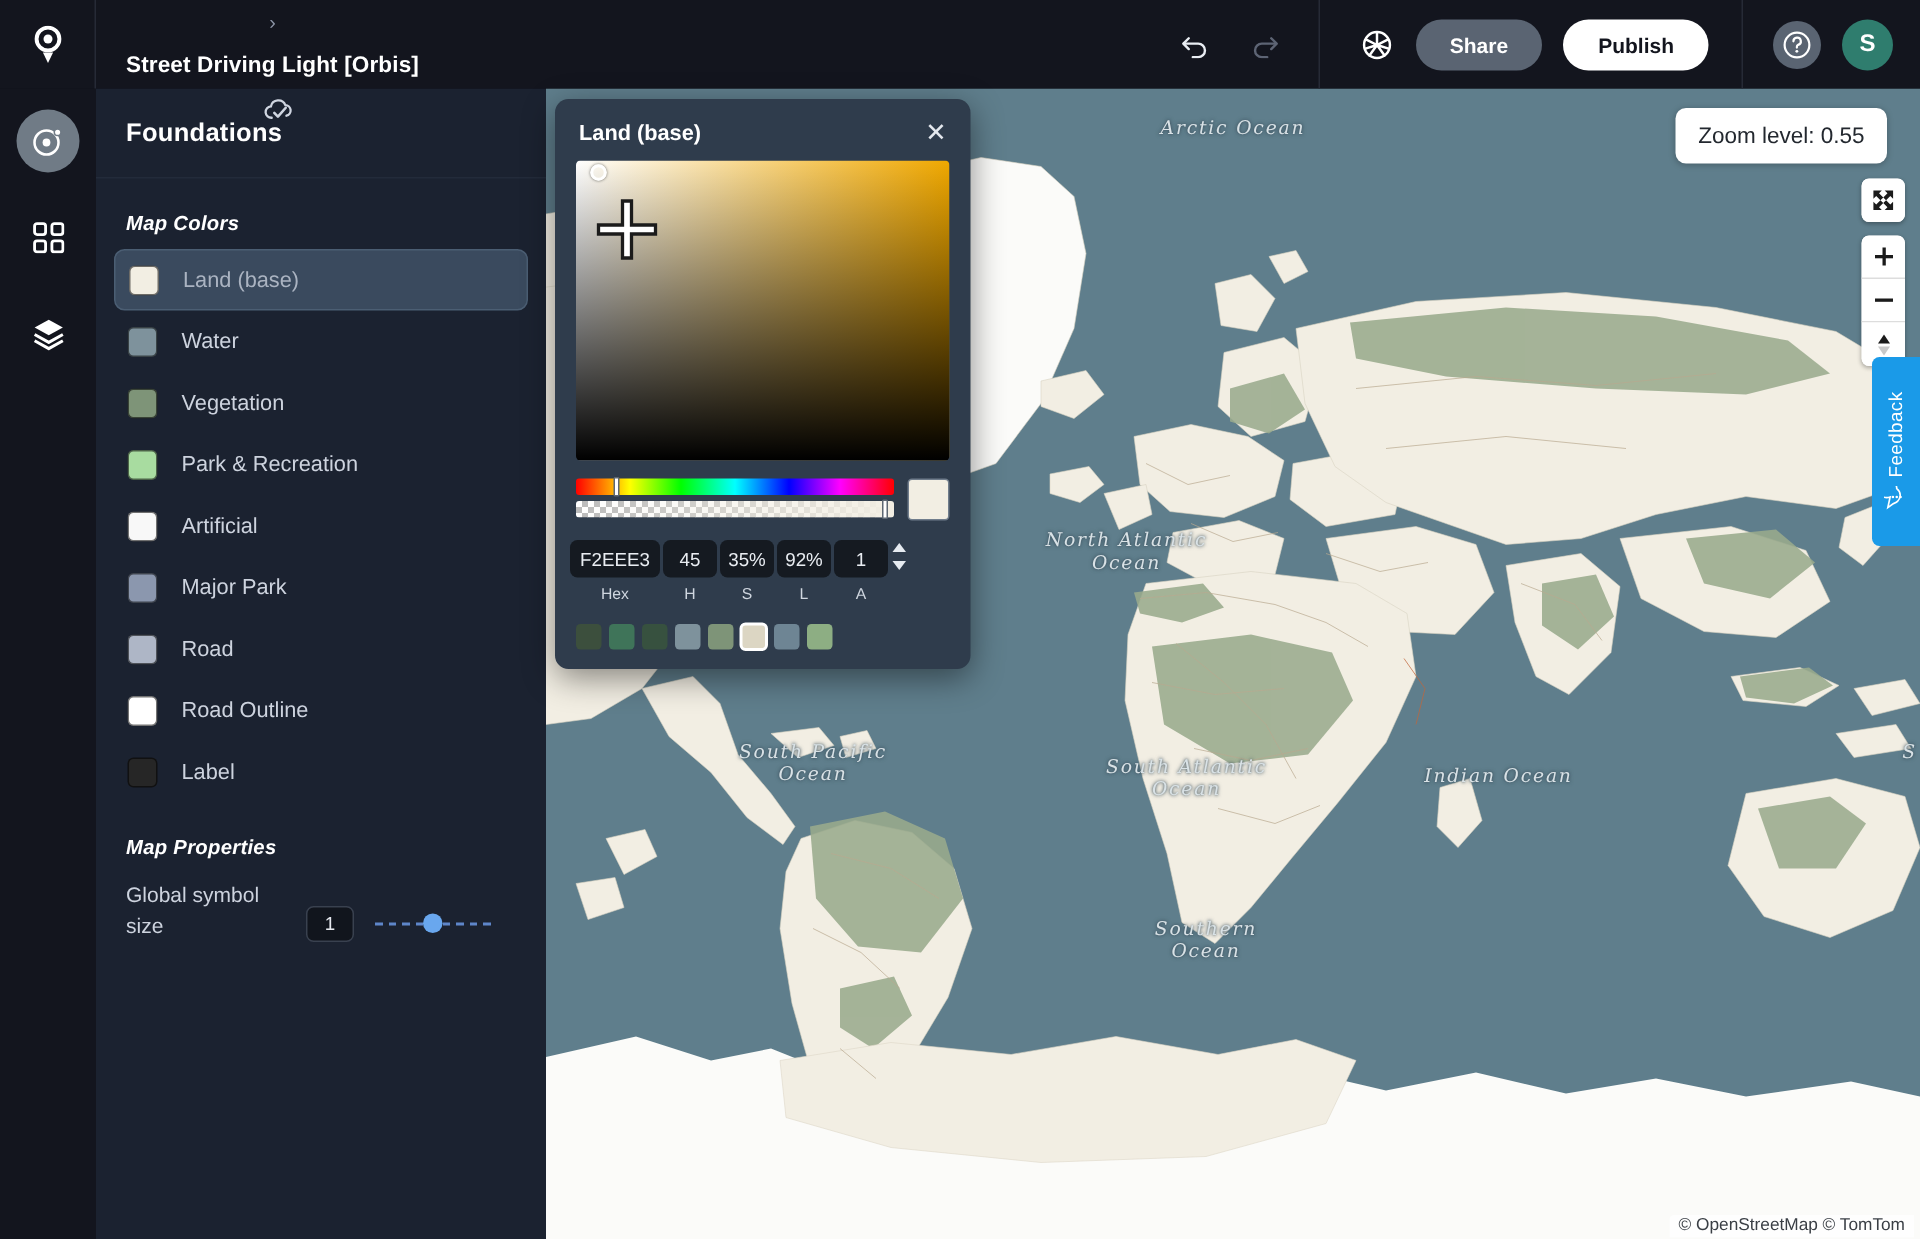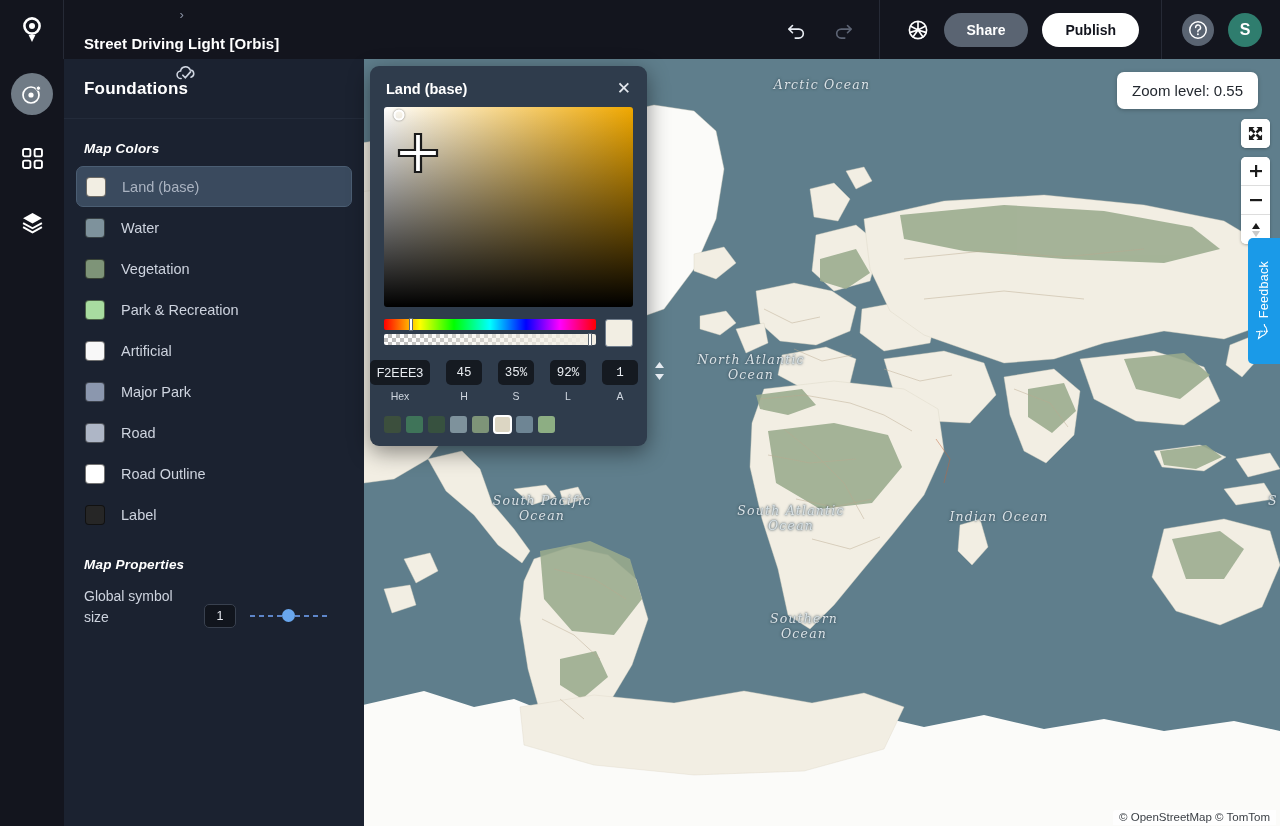--- a/index.html
+++ b/index.html
@@ -272,30 +272,30 @@
   .bar-thumb {
     position: absolute; top: -1px; width: 4px; height: 13px;
     background: #fff; border: 1px solid #5d6772; border-radius: 1px;
   }
   .preview-sq {
     width: 28px; height: 28px; border-radius: 3px;
     border: 1px solid #707d8c;
     background: #f2eee3;
   }
 
-  .fields-row { display: flex; align-items: flex-start; gap: 16px; margin: 13px 14px 0 0; }
+  .fields-row { display: flex; align-items: flex-start; gap: 2px; margin: 13px 14px 0 10px; }
   .field { display: flex; flex-direction: column; align-items: center; gap: 5px; }
   .field-box {
     background: #151a21; border-radius: 5px;
     color: #e9edf2; font-size: 12.5px;
     height: 25px; display: flex; align-items: center; justify-content: center;
     padding: 0 7px;
   }
   .field-box.hex { width: 60px; }
-  .field-box.sm { width: 36px; font-family: Liberation Mono, monospace; }
+  .field-box.sm { width: 36px; }
   .field-label { color: #cfd6df; font-size: 10.5px; }
   .spin { display: flex; flex-direction: column; align-items: center; justify-content: center; gap: 2px; margin-top: 2px; cursor: pointer; }
 
   .palette { display: flex; gap: 5px; margin: 14px 14px 0 14px; }
   .pal-sw {
     width: 17px; height: 17px; border-radius: 3px;
     cursor: pointer;
   }
   .pal-sw.active { outline: 2px solid #ffffff; outline-offset: -1px; }
 </style>

